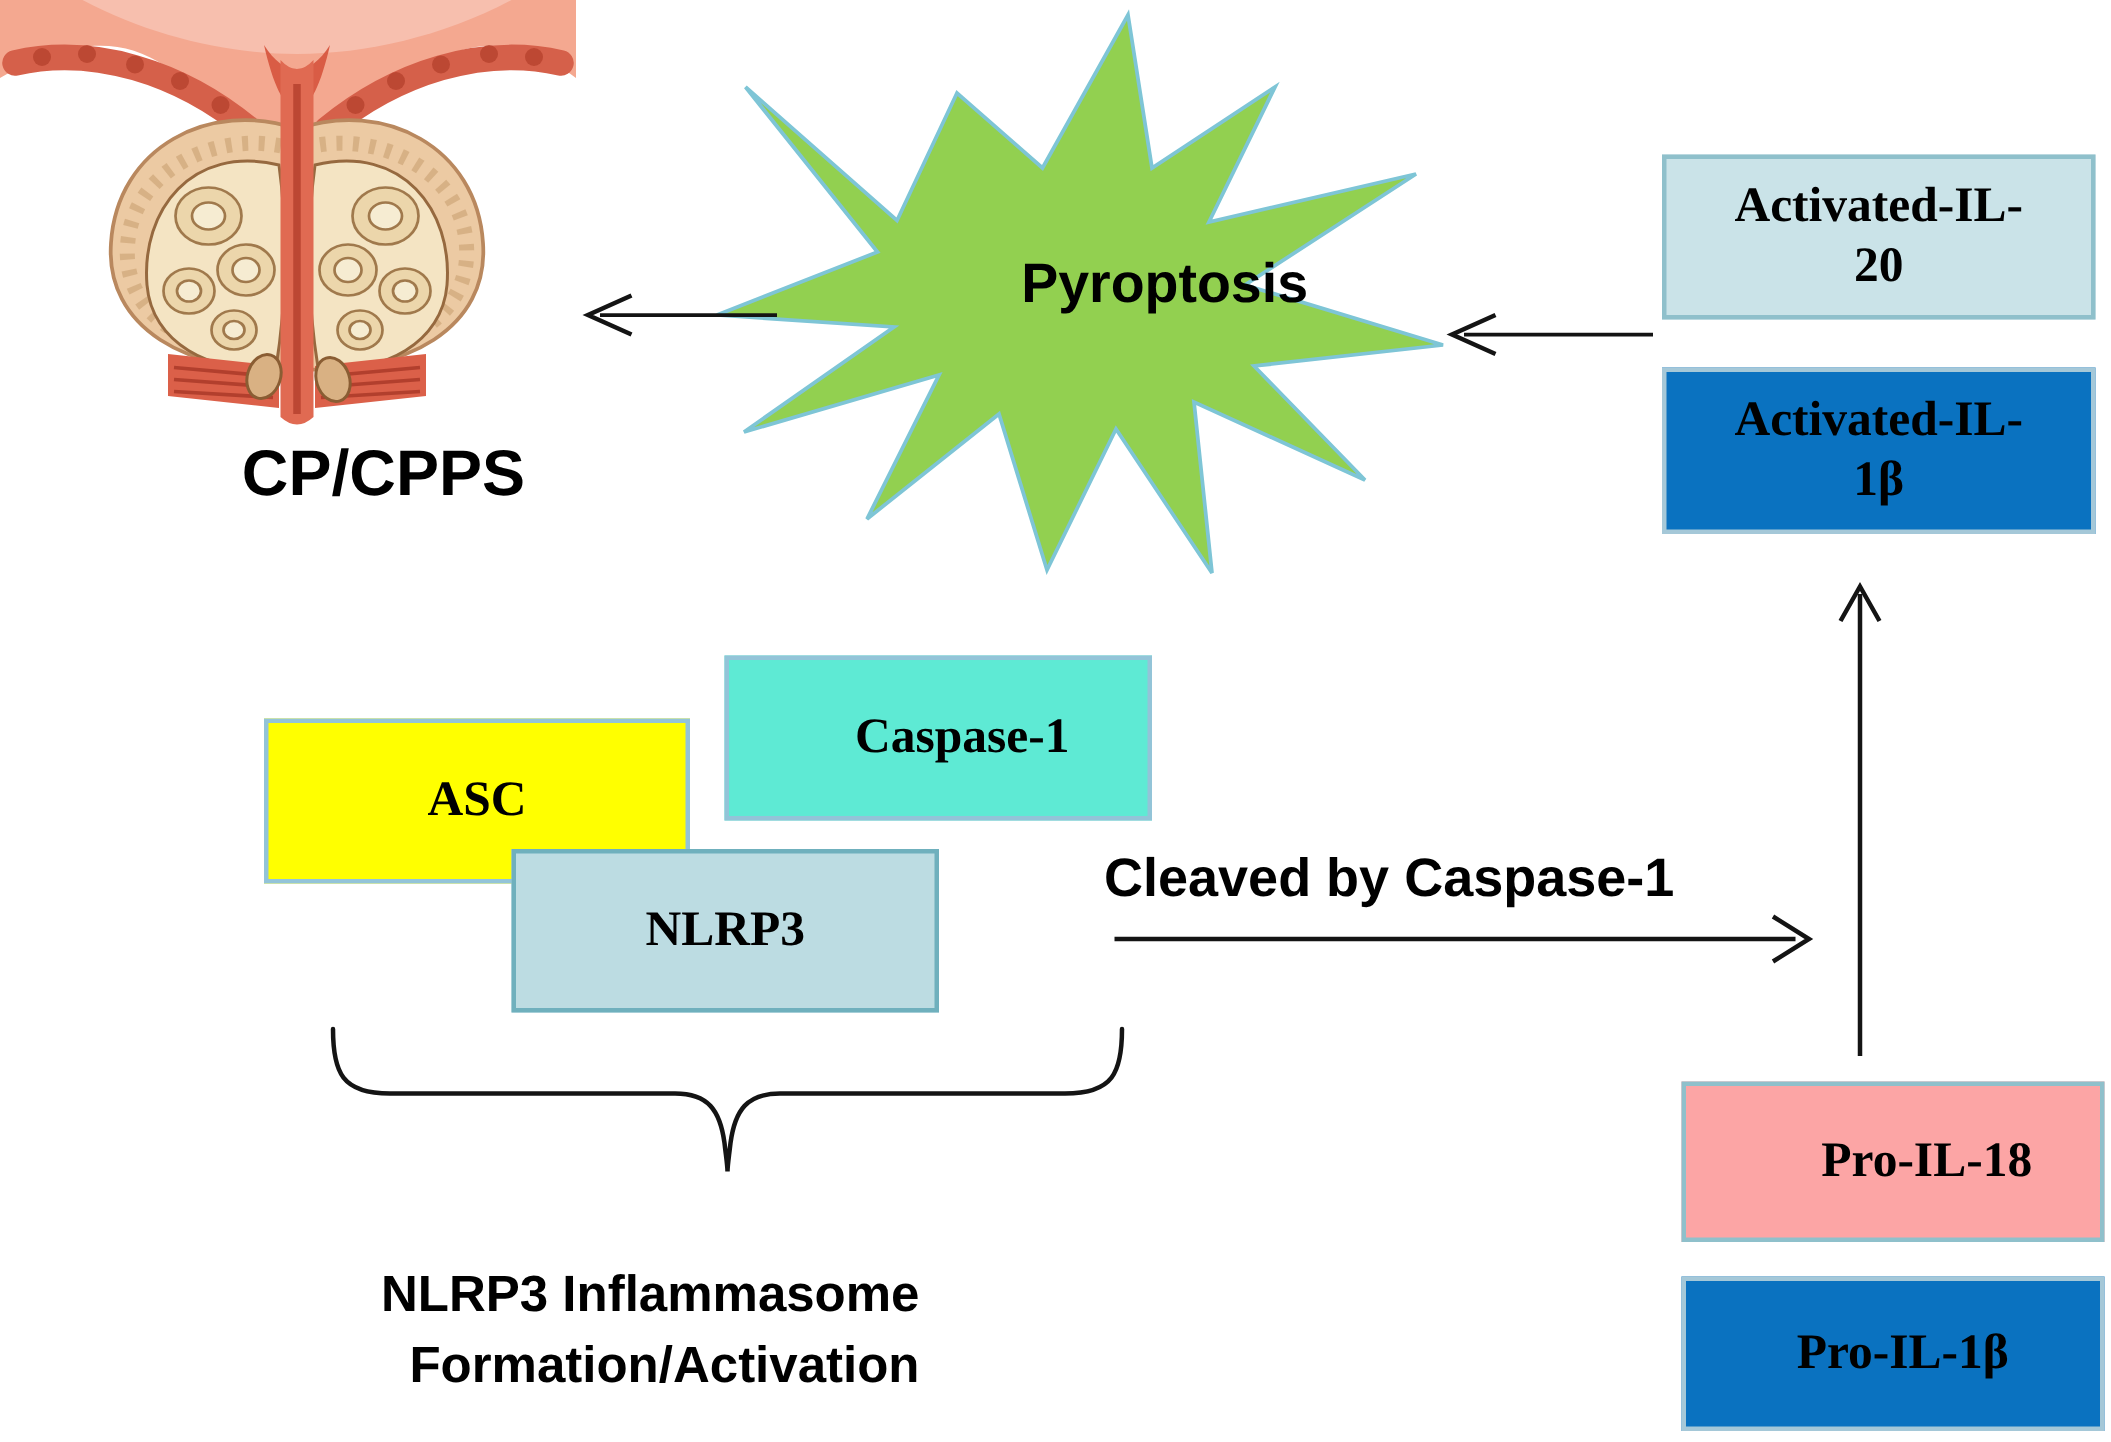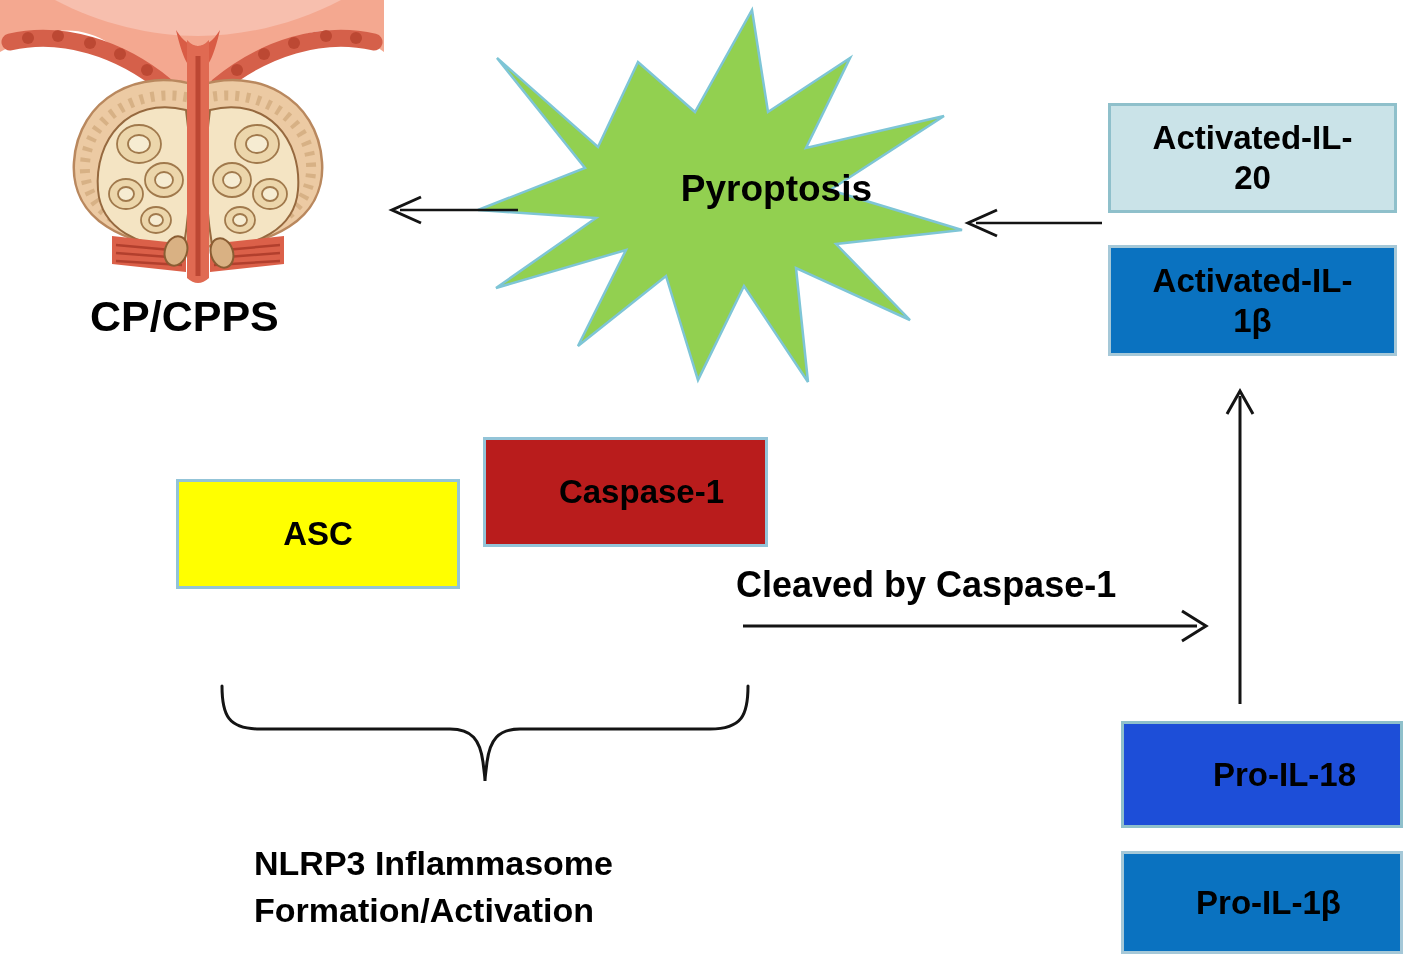--- a/index.html
+++ b/index.html
@@ -4,41 +4,42 @@
 <style>
   html,body { margin:0; padding:0; background:#ffffff; }
   .canvas {
     position:relative;
     width:1407px; height:961px;
     background:#ffffff;
     font-family:"Liberation Sans", sans-serif;
     overflow:hidden;
   }
   .layer { position:absolute; left:0; top:0; width:1407px; height:961px; }
-  .label { position:absolute; color:#000; font-weight:bold; }
+  .label { position:absolute; color:#000; font-weight:bold;text-align:right; }
   .cp      { left:90px;  top:292px; width:260px; font-size:43px; }
   .pyro    { left:572px; top:168px; width:300px; font-size:37px; text-align:right; }
   .cleaved { left:736px; top:564px; width:410px; font-size:36px; text-align:left; }
   .inflam  { left:254px; top:800px; font-size:34px; line-height:47px;margin-top:40px; }
   .box {
     position:absolute;
     border:3px solid;
     display:flex; flex-direction:column;
     align-items:center; justify-content:center;
     text-align:center;
     font-weight:bold; font-size:33px; line-height:1.2;
     color:#000;
     box-sizing:border-box;
+    font-family:Liberation Serif, serif;
   }
   .asc   { left:176px;  top:437px; width:284px; height:110px; background:#ffff00; border-color:#93c4d8;margin-top:42px; }
-  .casp  { left:483px;  top:437px; width:285px; height:110px; background:#b91c1c; border-color:#93c4d8;padding-left:32px; }
+  .casp  { left:483px;  top:437px; width:285px; height:110px; background:#5eead4; border-color:#93c4d8;padding-left:32px; }
   .nlrp3 { left:341px;  top:566px; width:285px; height:109px; background:#bcdce2; border-color:#6fb0bd; }
   .act18 { left:1108px; top:103px; width:289px; height:110px; background:#cae3e8; border-color:#8fc0cb; }
   .act1b { left:1108px; top:245px; width:289px; height:111px; background:#0a72c0; border-color:#a5c8d8; }
-  .pro18 { left:1121px; top:721px; width:282px; height:107px; background:#1d4ed8; border-color:#8fc0cb;padding-left:45px; }
+  .pro18 { left:1121px; top:721px; width:282px; height:107px; background:#fca5a5; border-color:#8fc0cb;padding-left:45px; }
   .pro1b { left:1121px; top:851px; width:282px; height:103px; background:#0a72c0; border-color:#a5c8d8;padding-left:13px; }
   .arrow line, .arrow polyline { stroke:#141414; fill:none; }
 </style>
 </head>
 <body>
 
 <div class="canvas">
 
   <svg class="layer" viewBox="0 0 1407 961">
 
@@ -132,20 +133,23 @@
     <div>NLRP3 Inflammasome</div>
     <div>Formation/Activation</div>
   </div>
 
   <div class="box asc">
     <span>ASC</span>
   </div>
   <div class="box casp">
     <span>Caspase-1</span>
   </div>
+  <div class="box nlrp3">
+    <span>NLRP3</span>
+  </div>
   <div class="box act18">
     <span>Activated-IL-</span>
     <span>20</span>
   </div>
   <div class="box act1b">
     <span>Activated-IL-</span>
     <span>1β</span>
   </div>
   <div class="box pro18">
     <span>Pro-IL-18</span>

